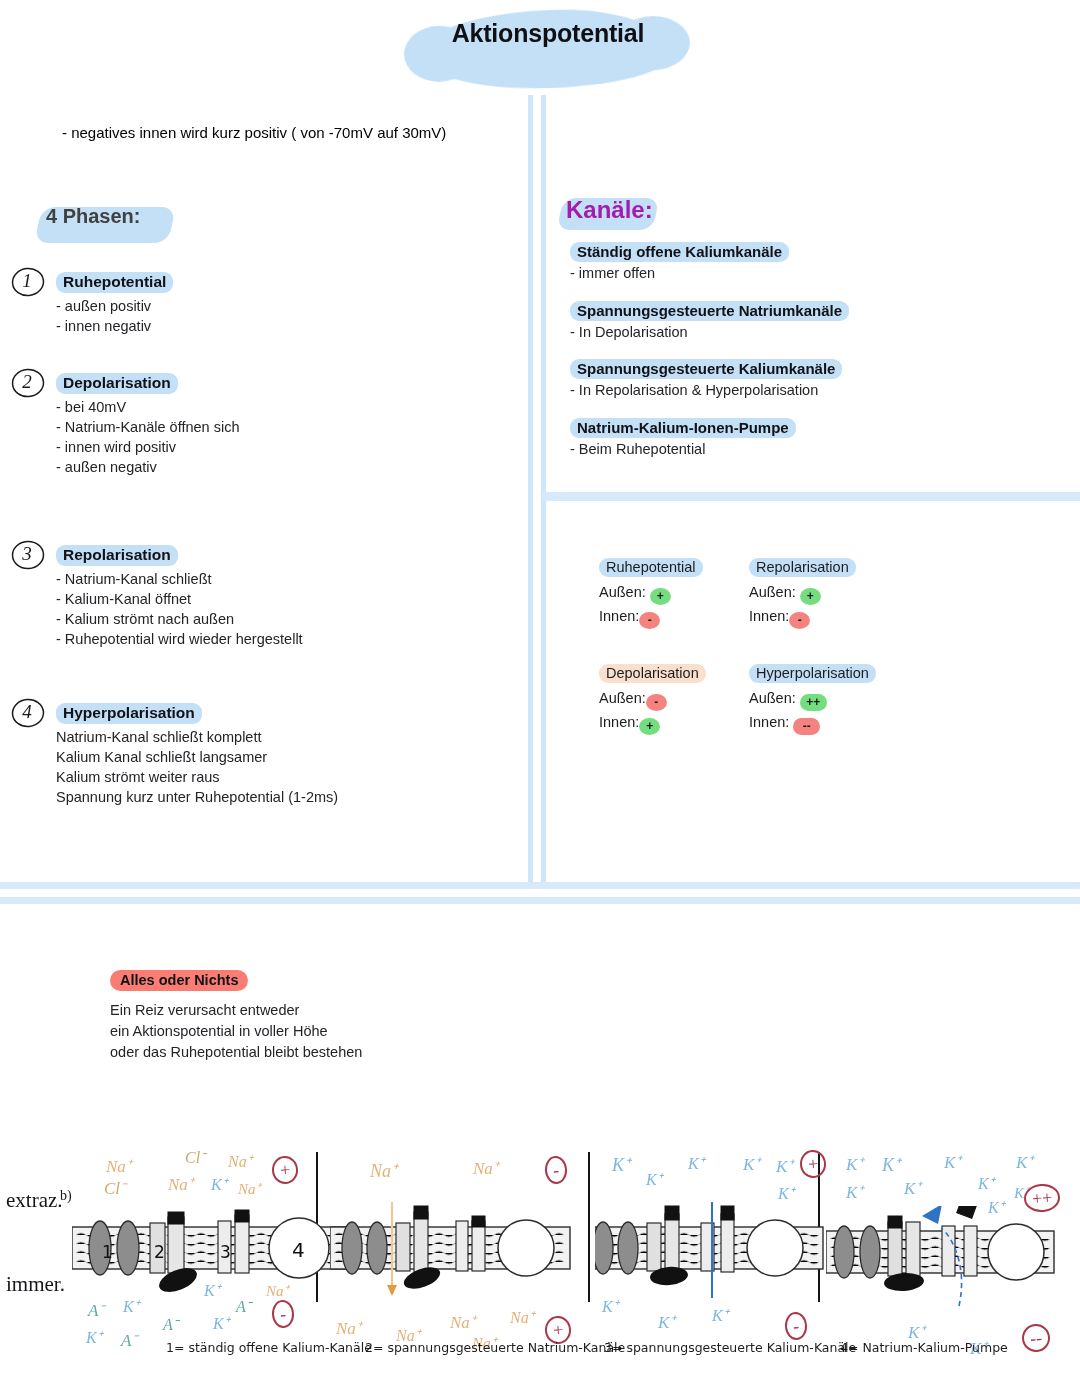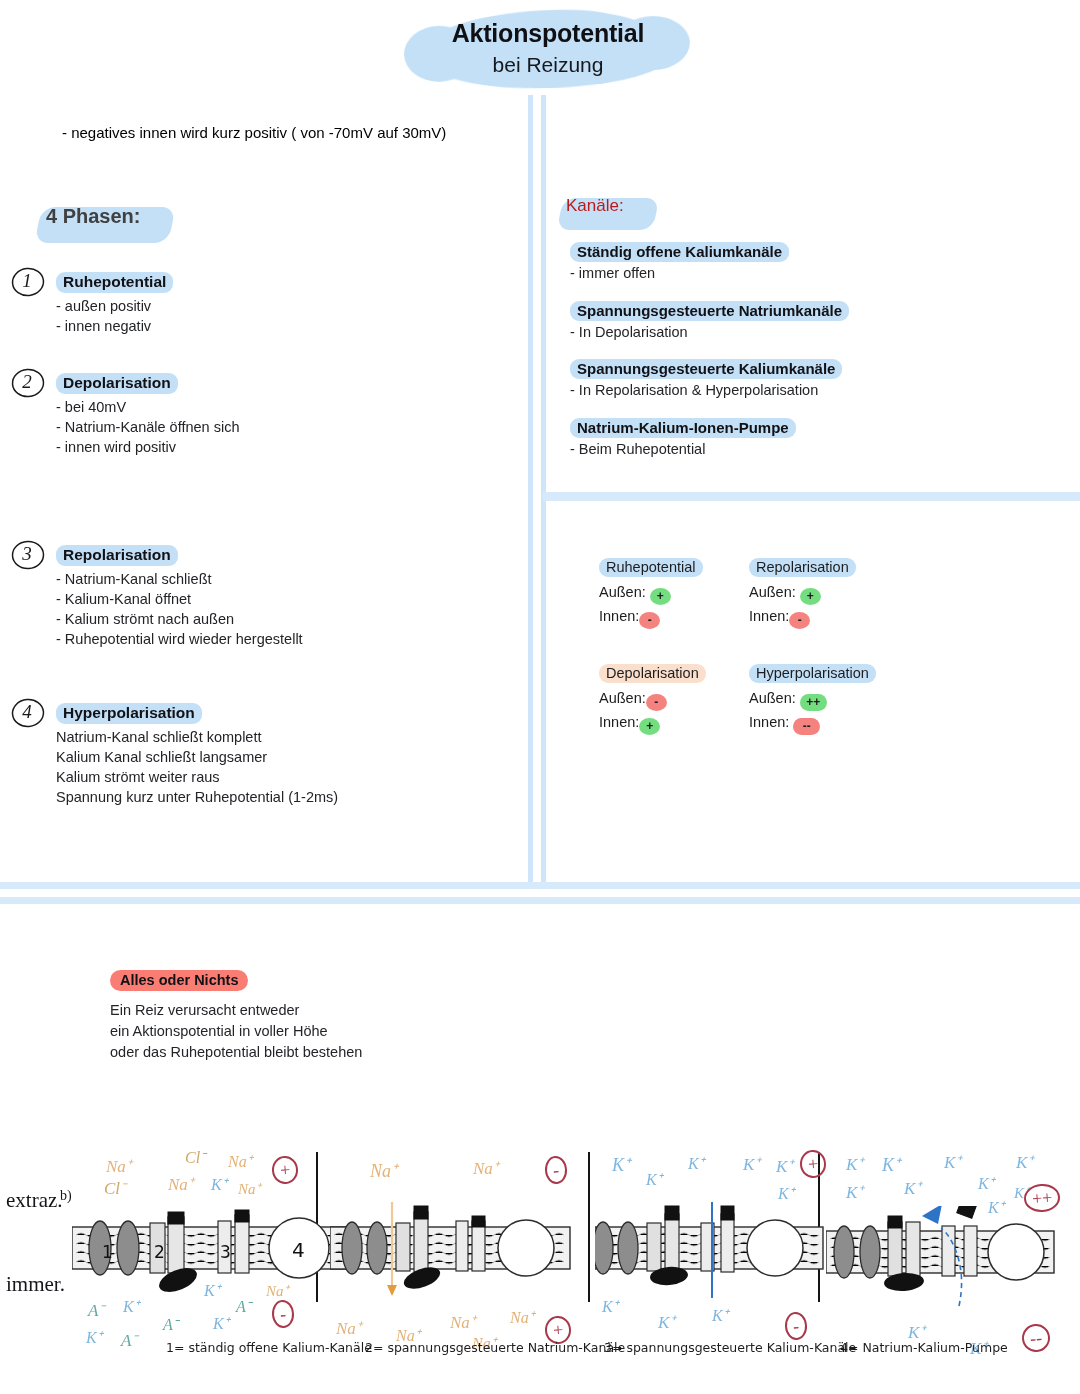--- a/index.html
+++ b/index.html
@@ -67,21 +67,21 @@
     font-size:19px;color:#1a1a1a;text-align:center;line-height:30px;
   }
   .phase .num svg{position:absolute;left:0;top:0;}
   .phase .num span{position:relative;z-index:2;font-style:italic;}
   .phase .body{margin-left:46px;}
   .phase .hd{font-size:15.5px;font-weight:bold;color:#111116;margin-bottom:3px;}
   .phase .li{font-size:14.5px;color:#232428;line-height:20px;}
 
   
   .kanaele-head{position:absolute;left:566px;top:196px;}
-  .kanaele-head .txt{position:relative;font-size:17px;font-weight:normal;color:#b91c1c;}
+  .kanaele-head .txt{position:relative;font-size:24px;font-weight:bold;color:#a21caf;}
   .kanaele-blob{
     position:absolute;left:-6px;top:2px;width:96px;height:32px;
     background:#c3e0f7;border-radius:13px;transform:skewX(-12deg);
   }
   .kblock{position:absolute;left:570px;}
   .kblock .hd{font-size:15px;font-weight:bold;color:#111116;margin-bottom:3px;}
   .kblock .li{font-size:14.5px;color:#232428;}
 
   
   .state{position:absolute;}
@@ -126,21 +126,20 @@
   svg{display:block;}
 </style>
 </head>
 <body>
 
 <div class="page">
 
   <div class="title-wrap">
     <div class="title-blob"></div>
     <div class="title-main">Aktionspotential</div>
-    <div class="title-sub">bei Reizung</div>
   </div>
 
   <div class="vline" style="left:528px;top:95px;width:5px;height:787px;"></div>
   <div class="vline" style="left:541px;top:95px;width:5px;height:787px;"></div>
   <div class="hline" style="left:543px;top:492px;width:537px;height:9px;"></div>
   <div class="hline" style="left:0px;top:882px;width:1080px;height:7px;"></div>
   <div class="hline" style="left:0px;top:897px;width:1080px;height:7px;"></div>
 
   <div class="lead-note">- negatives innen wird kurz positiv ( von -70mV auf 30mV)</div>
 
@@ -168,20 +167,21 @@
       <svg width="36" height="32" viewBox="0 0 36 32">
         <ellipse cx="18" cy="16" rx="15.5" ry="13.5" fill="none" stroke="#1a1a1a" stroke-width="1.5" transform="rotate(-4 18 16)"></ellipse>
       </svg>
       <span>2</span>
     </div>
     <div class="body">
       <div class="hd"><span class="hl">Depolarisation</span></div>
       <div class="li">- bei 40mV</div>
       <div class="li">- Natrium-Kanäle öffnen sich</div>
       <div class="li">- innen wird positiv</div>
+      <div class="li">- außen negativ</div>
     </div>
   </div>
 
   <div class="phase" style="top:545px;">
     <div class="num">
       <svg width="36" height="32" viewBox="0 0 36 32">
         <ellipse cx="18" cy="16" rx="15.5" ry="13.5" fill="none" stroke="#1a1a1a" stroke-width="1.5" transform="rotate(-3 18 16)"></ellipse>
       </svg>
       <span>3</span>
     </div>

